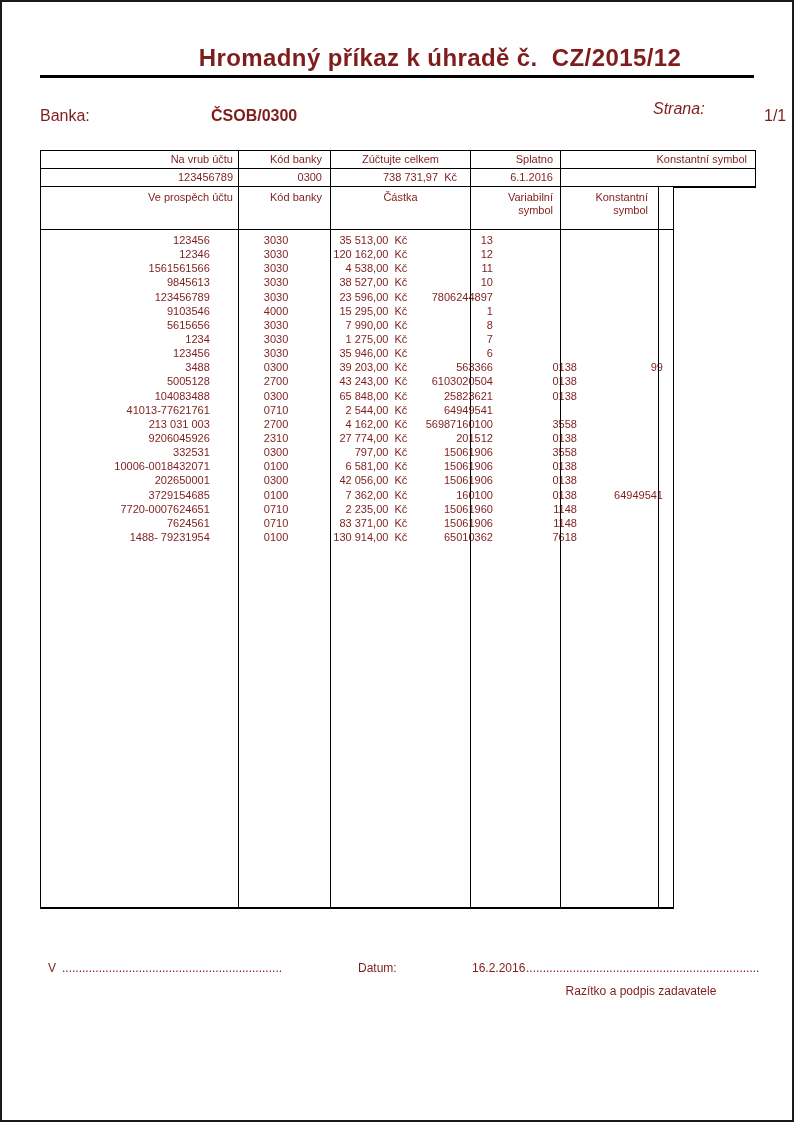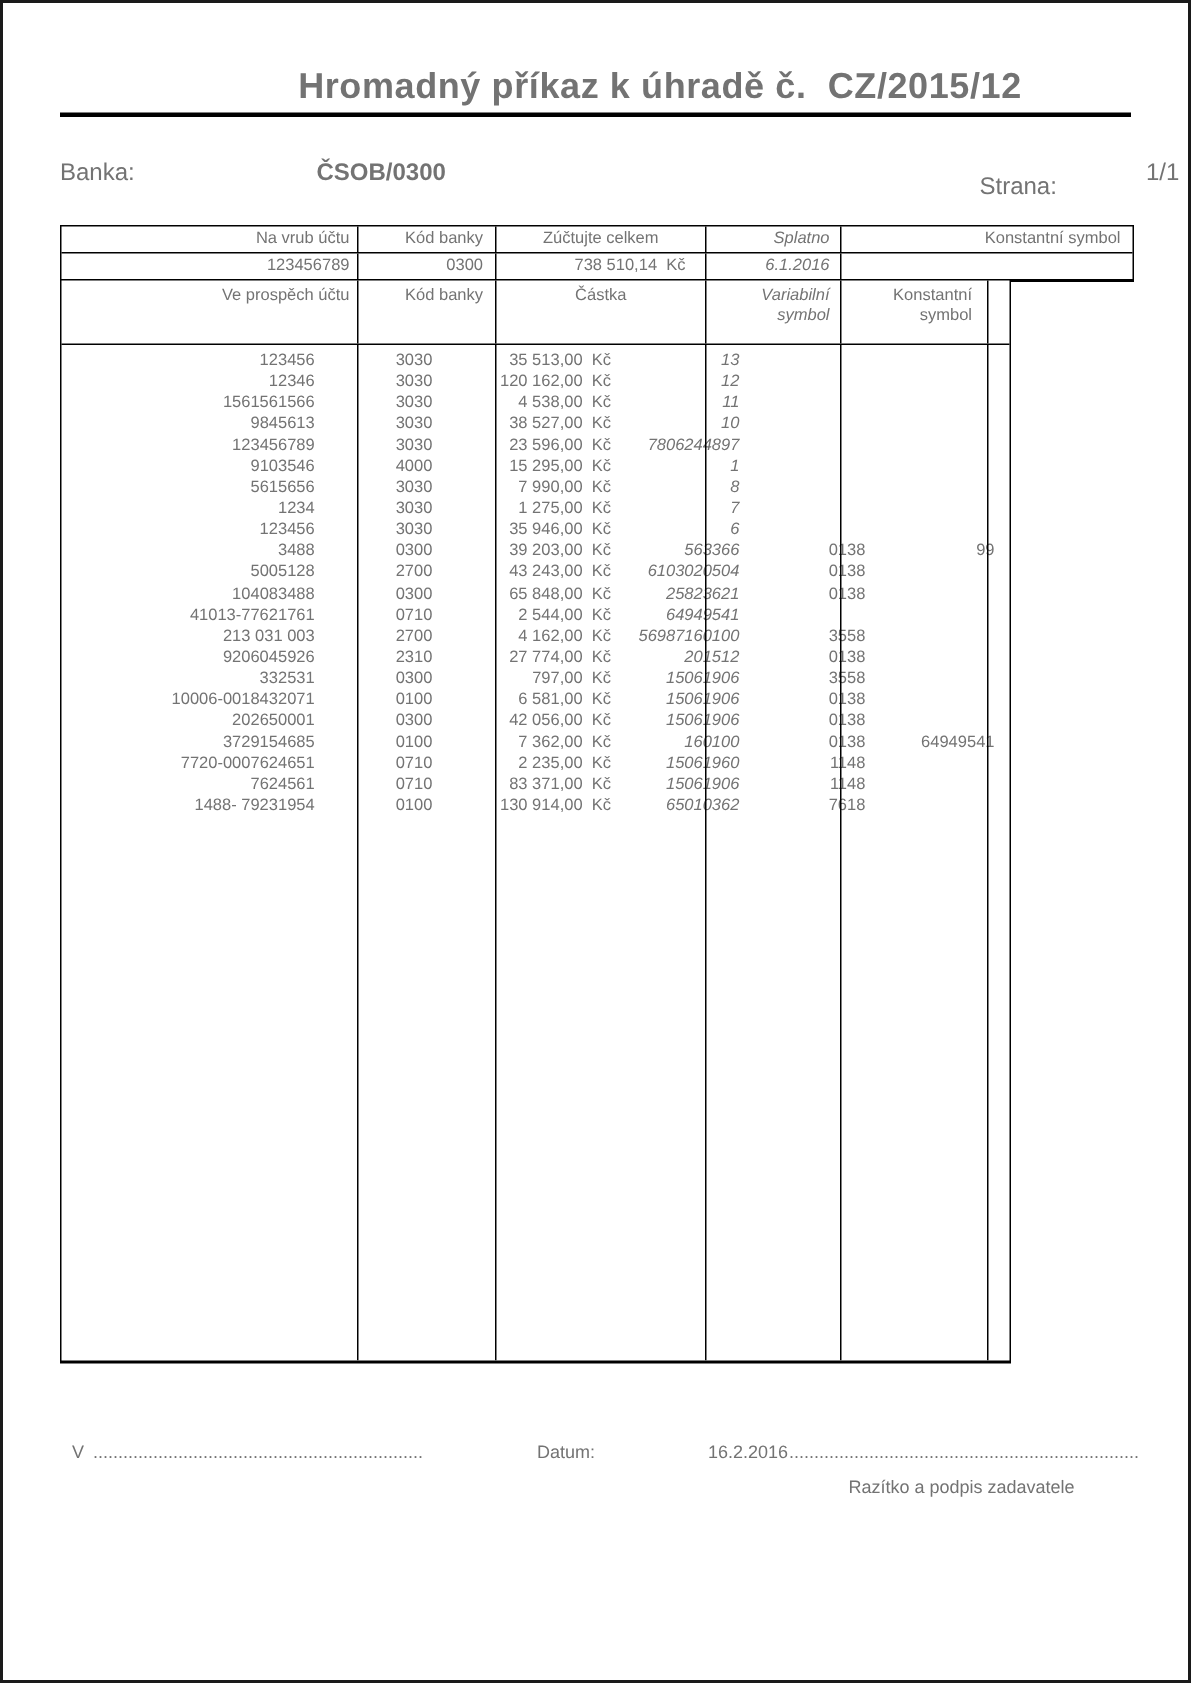--- a/index.html
+++ b/index.html
@@ -1,19 +1,19 @@
 <!DOCTYPE html>
 <html><head>
 <meta charset="utf-8">
 <style>
   html,body{margin:0;padding:0;background:#888;}
   .page{
     position:relative;width:794px;height:1122px;margin:0 auto;
     background:#fff;border:2px solid #1a1a1a;box-sizing:border-box;
-    font-family:"Liberation Sans",sans-serif;color:#737373;overflow:hidden;
+    font-family:"Liberation Sans",sans-serif;color:#7f1d1d;overflow:hidden;
   }
   .abs{position:absolute;}
   
   .title{
     position:absolute;top:42px;left:0;width:100%;box-sizing:border-box;
     padding-left:86px;text-align:center;
     font-size:24px;font-weight:bold;letter-spacing:0.4px;white-space:pre;
   }
   .title-rule{position:absolute;left:38px;top:73px;width:714px;height:3px;background:#000;}
   
@@ -24,21 +24,21 @@
     position:absolute;left:38px;top:148px;width:716px;box-sizing:border-box;
     border:1px solid #000;border-bottom-width:2px;background:#fff;
   }
   .trow{display:flex;height:17px;line-height:16px;font-size:11px;}
   .trow.head{border-bottom:1px solid #000;height:17px;}
   .cell{white-space:pre;overflow:hidden;box-sizing:border-box;text-align:right;}
   .bordered{border-right:1px solid #000;}
   .c1{width:198px;padding-right:5px;}
   .c2{width:92px;padding-right:8px;}
   .c3{width:140px;padding-right:13px;}
-  .c4{width:90px;padding-right:7px;font-style:italic;}
+  .c4{width:90px;padding-right:7px;}
   .c5{width:98px;padding-right:10px;}
   .c6{width:97px;padding-right:10px;}
   .t1-c5{width:194px;padding-right:8px;}
   .center{text-align:center;padding-right:0;}
   .table2{
     position:absolute;left:38px;top:184px;width:634px;height:723px;box-sizing:border-box;
     border:1px solid #000;border-bottom-width:2px;background:#fff;
   }
   .t2-head{display:flex;height:43px;border-bottom:1px solid #000;box-sizing:border-box;}
   .t2-head .cell{white-space:normal;font-size:11px;line-height:13px;padding-top:4px;}
@@ -53,35 +53,35 @@
 </head>
 <body>
 
 <div class="page">
 
   <div class="title">Hromadný příkaz k úhradě č.  CZ/2015/12</div>
   <div class="title-rule"></div>
 
   <span class="abs meta" style="left:38px;top:107px;">Banka:</span>
   <span class="abs meta bold" style="left:163px;top:107px;margin-left:46px;">ČSOB/0300</span>
-  <span class="abs meta" style="left:651px;top:116px;">Strana:</span>
+  <span class="abs meta" style="left:651px;top:100px;font-style:italic;">Strana:</span>
   <span class="abs meta" style="left:722px;top:107px;margin-left:40px;">1/1</span>
 
   <div class="table1">
     <div class="trow head">
       <div class="cell c1 bordered">Na vrub účtu</div>
       <div class="cell c2 bordered">Kód banky</div>
       <div class="cell c3 bordered center">Zúčtujte celkem</div>
       <div class="cell c4 bordered">Splatno</div>
       <div class="cell t1-c5">Konstantní symbol</div>
     </div>
     <div class="trow">
       <div class="cell c1 bordered">123456789</div>
       <div class="cell c2 bordered">0300</div>
-      <div class="cell c3 bordered">738 510,14  Kč</div>
+      <div class="cell c3 bordered">738 731,97  Kč</div>
       <div class="cell c4 bordered">6.1.2016</div>
       <div class="cell t1-c5"></div>
     </div>
   </div>
 
   <div class="table2">
     <div class="t2-head">
       <div class="cell c1 bordered">Ve prospěch účtu</div>
       <div class="cell c2 bordered">Kód banky</div>
       <div class="cell c3 bordered center">Částka</div>

